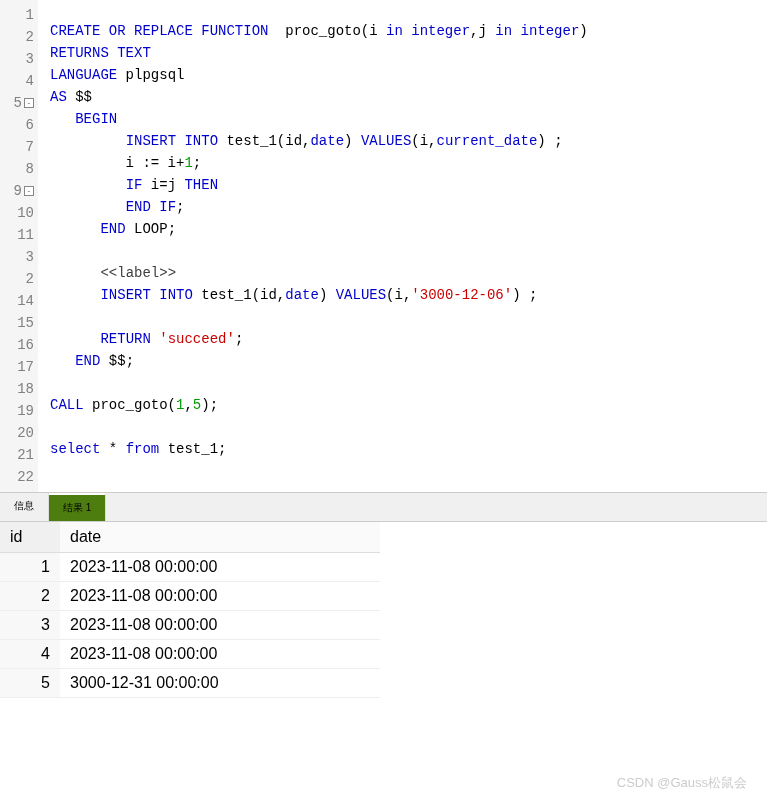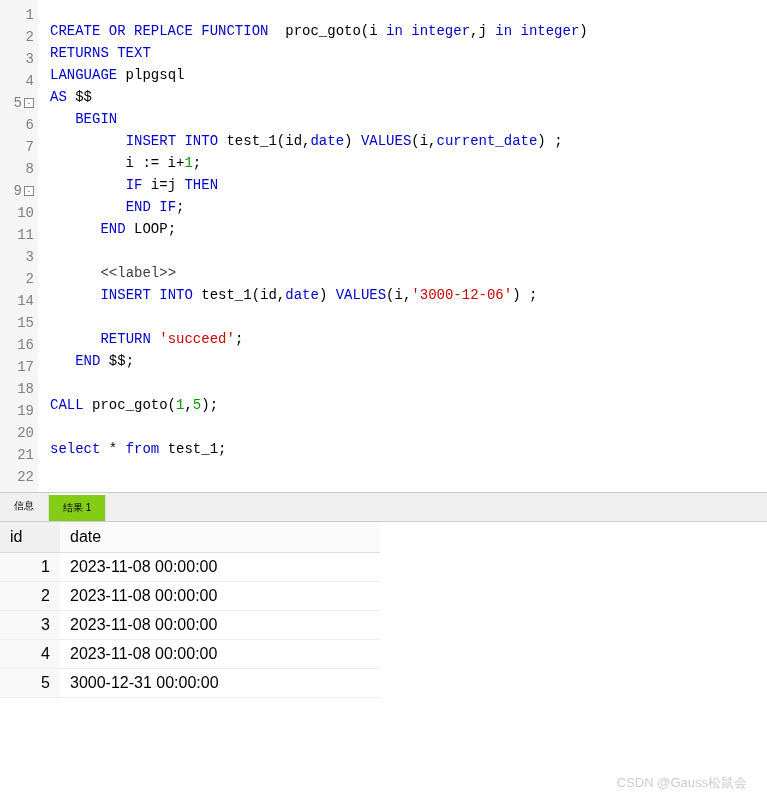--- a/index.html
+++ b/index.html
@@ -69,21 +69,21 @@
       border-bottom: 1px solid #ccc;
       font-family: 'Microsoft YaHei', sans-serif;
       font-size: 10px;
     }
     .tab {
       padding: 6px 14px;
       border-right: 1px solid #ddd;
       cursor: pointer;
     }
     .tab.active {
-      background: #84cc16;
+      background: #4d7c0f;
       border-top: 2px solid #fff;
     }
     .results {
       font-family: 'Segoe UI', Arial, sans-serif;
       font-size: 16px;
     }
     .results table {
       border-collapse: collapse;
       width: 380px;
     }

